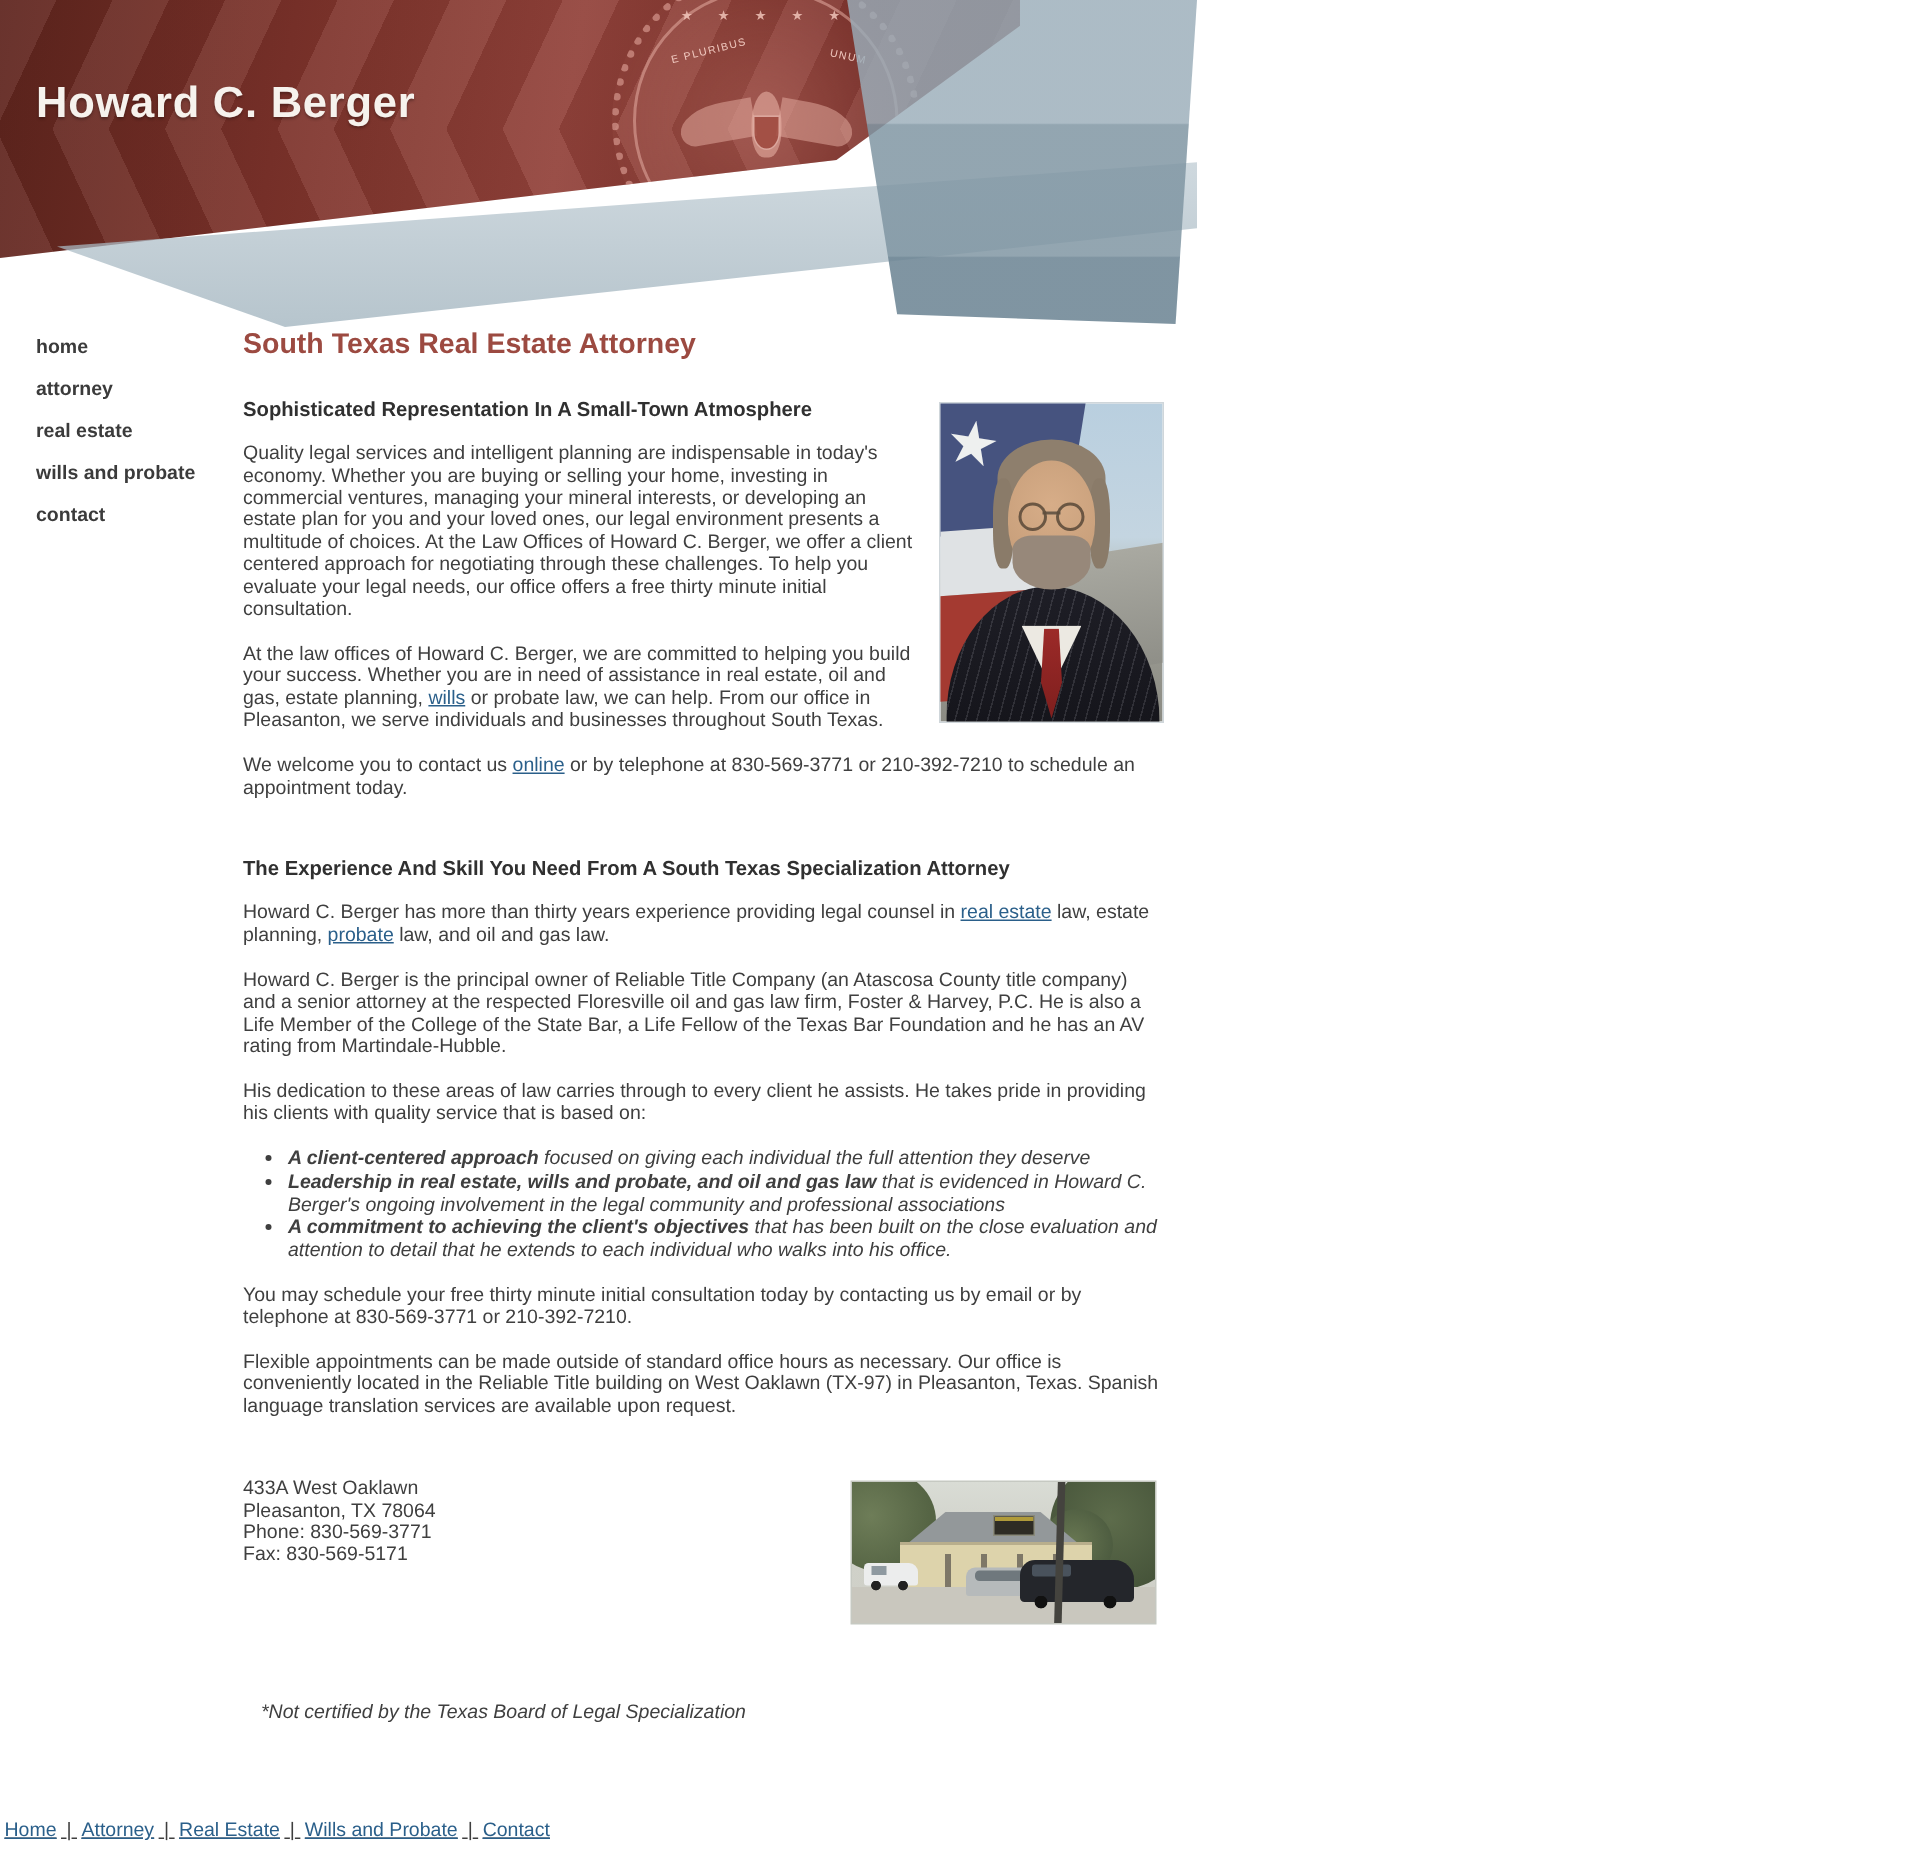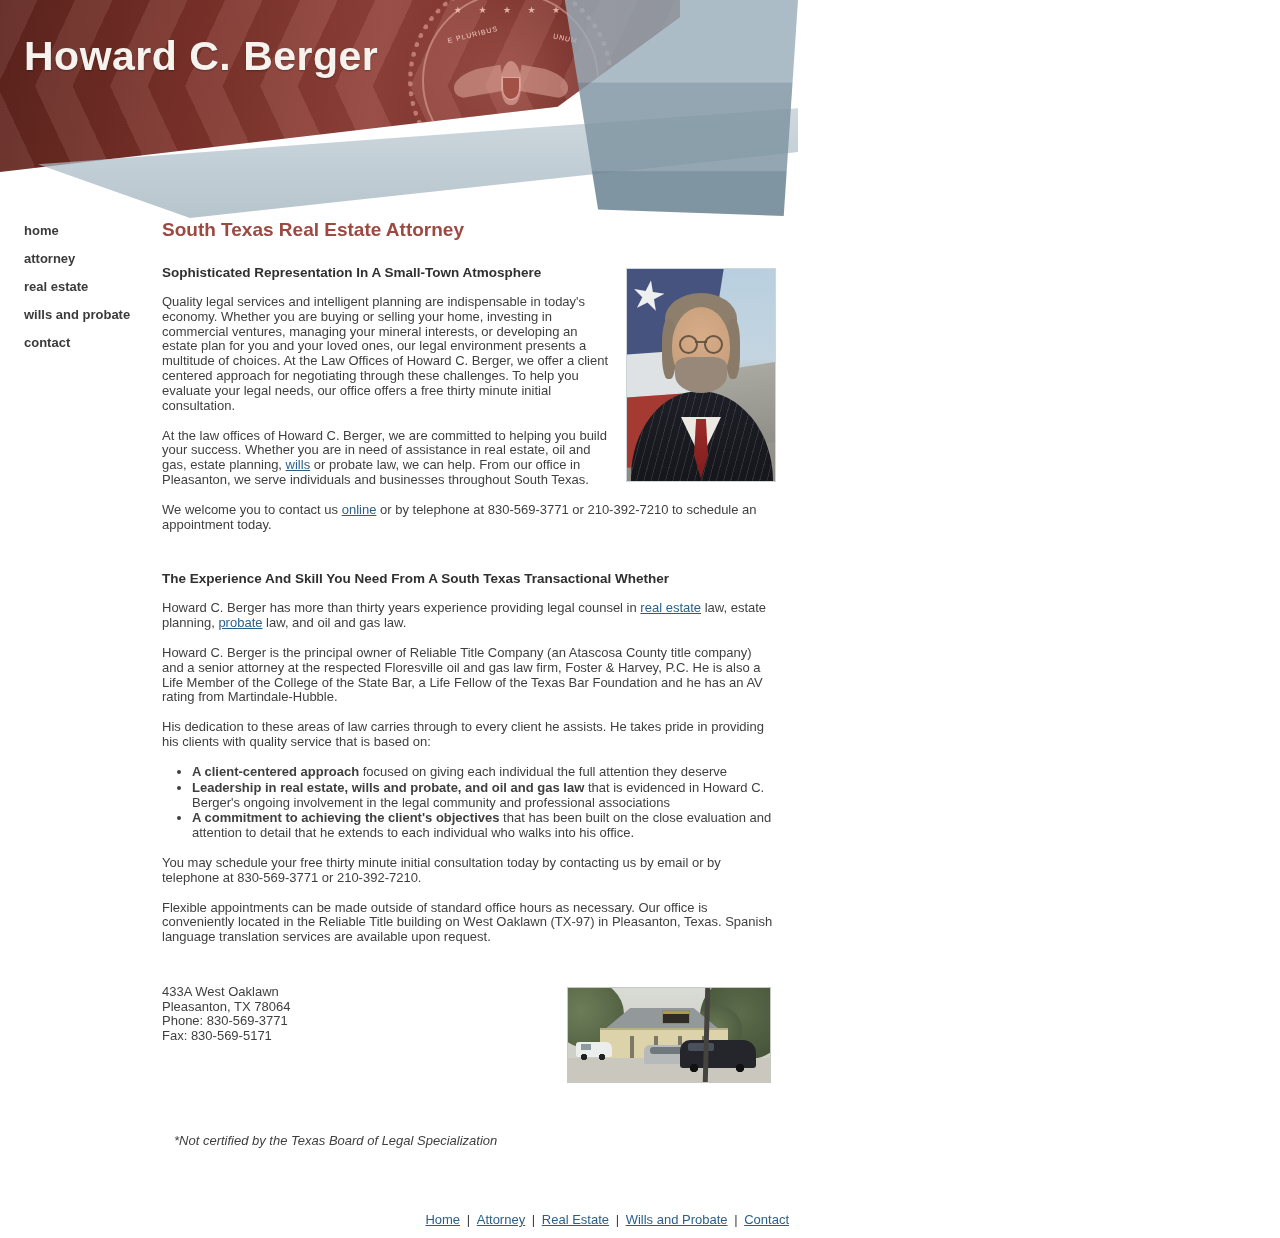--- a/index.html
+++ b/index.html
@@ -34,33 +34,33 @@
   .eagle-shield{position:absolute;left:50%;top:16px;width:16px;height:21px;transform:translateX(-50%);
     background:rgba(150,60,50,0.75);border:1px solid rgba(244,204,194,0.7);border-radius:0 0 50% 50%;}
   .gray-wedge{position:absolute;left:38px;top:96px;width:760px;height:122px;
     background:linear-gradient(180deg,rgba(188,202,210,0.68),rgba(158,177,188,0.75));
     clip-path:polygon(0 56%,100% 10%,100% 46%,20% 100%);}
   .gray-panel{position:absolute;left:560px;top:0;width:238px;height:216px;
     background:linear-gradient(180deg,rgba(154,173,185,0.82) 0%,rgba(154,173,185,0.82) 38%,
       rgba(128,150,163,0.85) 38.5%,rgba(128,150,163,0.85) 79%,
       rgba(110,134,149,0.88) 79.5%,rgba(110,134,149,0.88) 100%);
     clip-path:polygon(2% 0,100% 0,94% 100%,16% 97%);}
-  .hdr-title{position:absolute;left:24px;top:40px;color:#f6f2ed;font-weight:bold;
-    font-size:41px;line-height:32px;letter-spacing:0.5px;text-shadow:0 1px 2px rgba(0,0,0,0.3);}
+  .hdr-title{position:absolute;left:24px;top:53px;color:#f6f2ed;font-weight:bold;
+    font-size:29px;line-height:32px;letter-spacing:0.5px;text-shadow:0 1px 2px rgba(0,0,0,0.3);}
   
   .main{position:relative;width:800px;}
   .sidebar{position:absolute;left:24px;top:4px;width:130px;}
   .side-item{font-size:13px;font-weight:bold;color:#3b3b3b;margin-bottom:13px;cursor:pointer;}
   .content{margin-left:162px;width:613px;}
   h1.title{margin:4px 0 0;font-size:19px;color:#9c4a41;font-weight:bold;}
   h2.sub{margin:24px 0 15px;font-size:13.5px;color:#303030;font-weight:bold;}
   .content p{margin:0 0 15px;font-size:13px;line-height:1.14;}
   a.lnk{color:#2a5f8a;text-decoration:underline;cursor:pointer;}
   ul.bullets{margin:0 0 15px;padding-left:30px;}
-  ul.bullets li{font-size:13px;line-height:1.14;margin-bottom:1px;}
+  ul.bullets li{font-size:13px;line-height:1.14;margin-bottom:1px;font-style:italic;}
   
   .photo-attorney{float:right;width:148px;height:212px;margin:28px 0 10px 12px;position:relative;
     overflow:hidden;background:linear-gradient(180deg,#b9cfdf 0%,#c4d5e1 42%,#aeb3a9 62%,#96968e 80%,#8b8b83 100%);
     outline:1px solid #cfd6da;}
   .pa-road{position:absolute;right:-8px;top:98px;width:80px;height:80px;
     background:linear-gradient(180deg,#a9a9a1,#8f8f88);transform:skewY(-9deg);}
   .pa-flag{position:absolute;left:-14px;top:-16px;width:96px;height:210px;transform:rotate(9deg);}
   .pa-flag-blue{position:absolute;left:0;top:0;width:100%;height:110px;background:#46537f;}
   .pa-flag-star{position:absolute;left:8px;top:22px;font-size:40px;color:#eef0ef;}
   .pa-flag-white{position:absolute;left:0;top:110px;width:100%;height:44px;background:#dfe2e4;
@@ -123,21 +123,21 @@
     border-radius:10px 13px 3px 3px;z-index:3;}
   .po-suv-b::before{content:"";position:absolute;left:8px;top:3px;width:26px;height:8px;background:#49525c;border-radius:2px;}
   .po-suv-b::after{content:"";position:absolute;left:6px;bottom:-5px;width:64px;height:9px;
     background:radial-gradient(circle at 8px 4px,#111 4px,transparent 4.5px),
                radial-gradient(circle at 54px 4px,#111 4px,transparent 4.5px);}
   .po-pole{position:absolute;left:136px;top:0;width:5px;height:94px;background:#44433e;
     transform:rotate(1.5deg);z-index:4;}
   .note{margin:46px 12px 0;font-size:13px;font-style:italic;color:#3f3f3f;}
   
   .footer{width:800px;}
-  .foot-nav{margin-top:64px;width:792px;text-align:right;font-size:13px;color:#3f3f3f;}
+  .foot-nav{margin-top:64px;width:792px;text-align:left;font-size:13px;color:#3f3f3f;text-decoration:underline;}
   .foot-nav a.lnk{margin:0 3px;}
   .clear{clear:both;}
 </style>
 </head>
 <body>
 
 <div class="page">
 
   <div class="hdr">
     <div class="red-band">
@@ -191,21 +191,21 @@
         <div class="pa-beard"></div>
         <div class="pa-glasses"></div>
       </div>
 
       <h2 class="sub">Sophisticated Representation In A Small-Town Atmosphere</h2>
       <p><span>Quality legal services and intelligent planning are indispensable in today's economy. Whether you are buying or selling your home, investing in commercial ventures, managing your mineral interests, or developing an estate plan for you and your loved ones, our legal environment presents a multitude of choices. At the Law Offices of Howard C. Berger, we offer a client centered approach for negotiating through these challenges. To help you evaluate your legal needs, our office offers a free thirty minute initial consultation.</span></p>
       <p><span>At the law offices of Howard C. Berger, we are committed to helping you build your success. Whether you are in need of assistance in real estate, oil and gas, estate planning, </span><a class="lnk">wills</a><span> or probate law, we can help. From our office in Pleasanton, we serve individuals and businesses throughout South Texas.</span></p>
       <p><span>We welcome you to contact us </span><a class="lnk">online</a><span> or by telephone at 830-569-3771 or 210-392-7210 to schedule an appointment today.</span></p>
       <div class="clear"></div>
 
-      <h2 class="sub">The Experience And Skill You Need From A South Texas Transactional Whether</h2>
+      <h2 class="sub">The Experience And Skill You Need From A South Texas Specialization Attorney</h2>
       <p><span>Howard C. Berger has more than thirty years experience providing legal counsel in </span><a class="lnk">real estate</a><span> law, estate planning, </span><a class="lnk">probate</a><span> law, and oil and gas law.</span></p>
       <p>Howard C. Berger is the principal owner of Reliable Title Company (an Atascosa County title company) and a senior attorney at the respected Floresville oil and gas law firm, Foster &amp; Harvey, P.C. He is also a Life Member of the College of the State Bar, a Life Fellow of the Texas Bar Foundation and he has an AV rating from Martindale-Hubble.</p>
       <p>His dedication to these areas of law carries through to every client he assists. He takes pride in providing his clients with quality service that is based on:</p>
 
       <ul class="bullets">
         <li><b>A client-centered approach</b><span> focused on giving each individual the full attention they deserve</span></li>
         <li><b>Leadership in real estate, wills and probate, and oil and gas law</b><span> that is evidenced in Howard C. Berger's ongoing involvement in the legal community and professional associations</span></li>
         <li><b>A commitment to achieving the client's objectives</b><span> that has been built on the close evaluation and attention to detail that he extends to each individual who walks into his office.</span></li>
       </ul>
 

